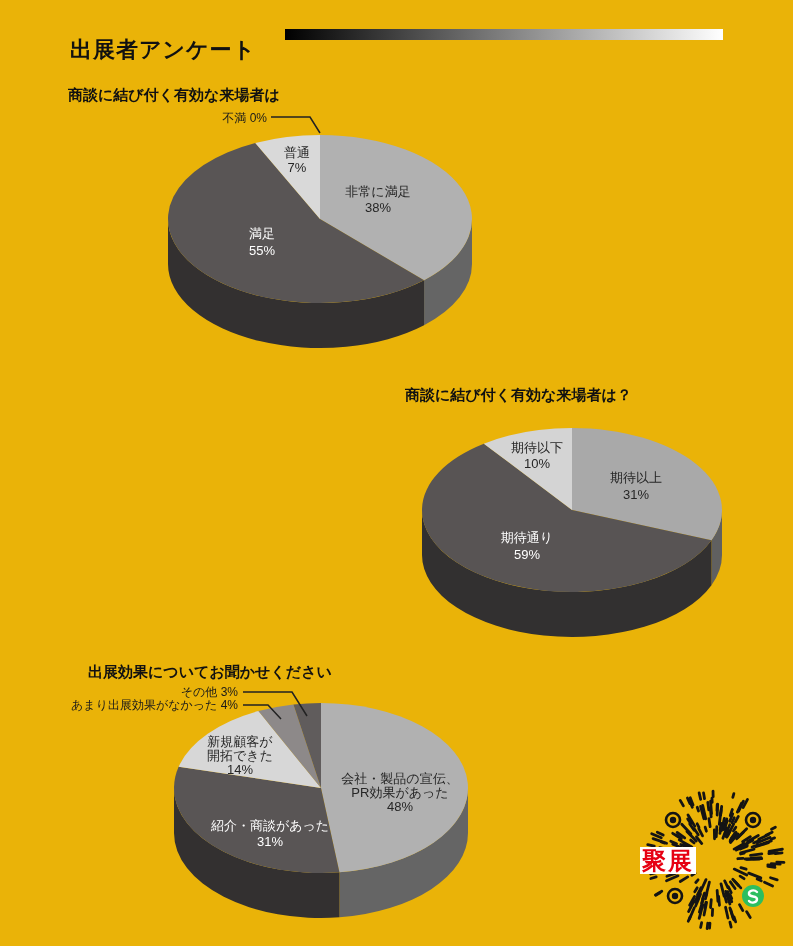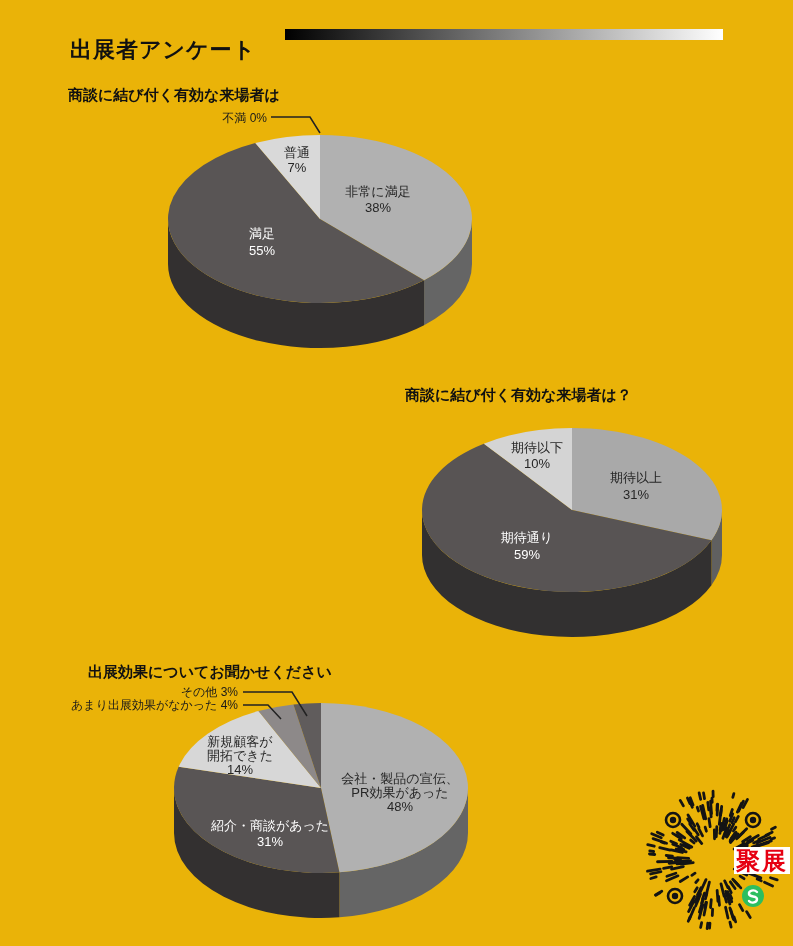--- a/index.html
+++ b/index.html
@@ -8,21 +8,21 @@
   .page-title{position:absolute;left:70px;top:20px;font-size:22px;font-weight:bold;
         color:#111;letter-spacing:1px;white-space:nowrap;}
   .title-bar{position:absolute;left:285px;top:29px;width:438px;height:11px;}
   .chart-title{position:absolute;font-size:15px;font-weight:bold;color:#111;white-space:nowrap;}
   .ct-1{left:68px;top:86px;}
   .ct-2{left:405px;top:386px;}
   .ct-3{left:68px;top:663px;margin-left:20px;}
   #pies{position:absolute;left:0;top:0;}
   #pies text{font-family:"Liberation Sans", sans-serif;}
   #qr{position:absolute;left:640px;top:788px;}
-  .qr-brand{position:absolute;left:640px;top:847px;width:150px;text-align:right;
+  .qr-brand{position:absolute;left:640px;top:847px;width:150px;text-align:left;
         font-size:24px;font-weight:bold;letter-spacing:2px;line-height:28px;}
   .qr-brand span{background:#fff;padding:0 2px;}
 </style>
 </head>
 <body>
 
 <div class="page">
   <h1 class="page-title">出展者アンケート</h1>
   <div class="title-bar" style="background: linear-gradient(to right, rgb(0, 0, 0), rgb(255, 255, 255));"></div>
 

